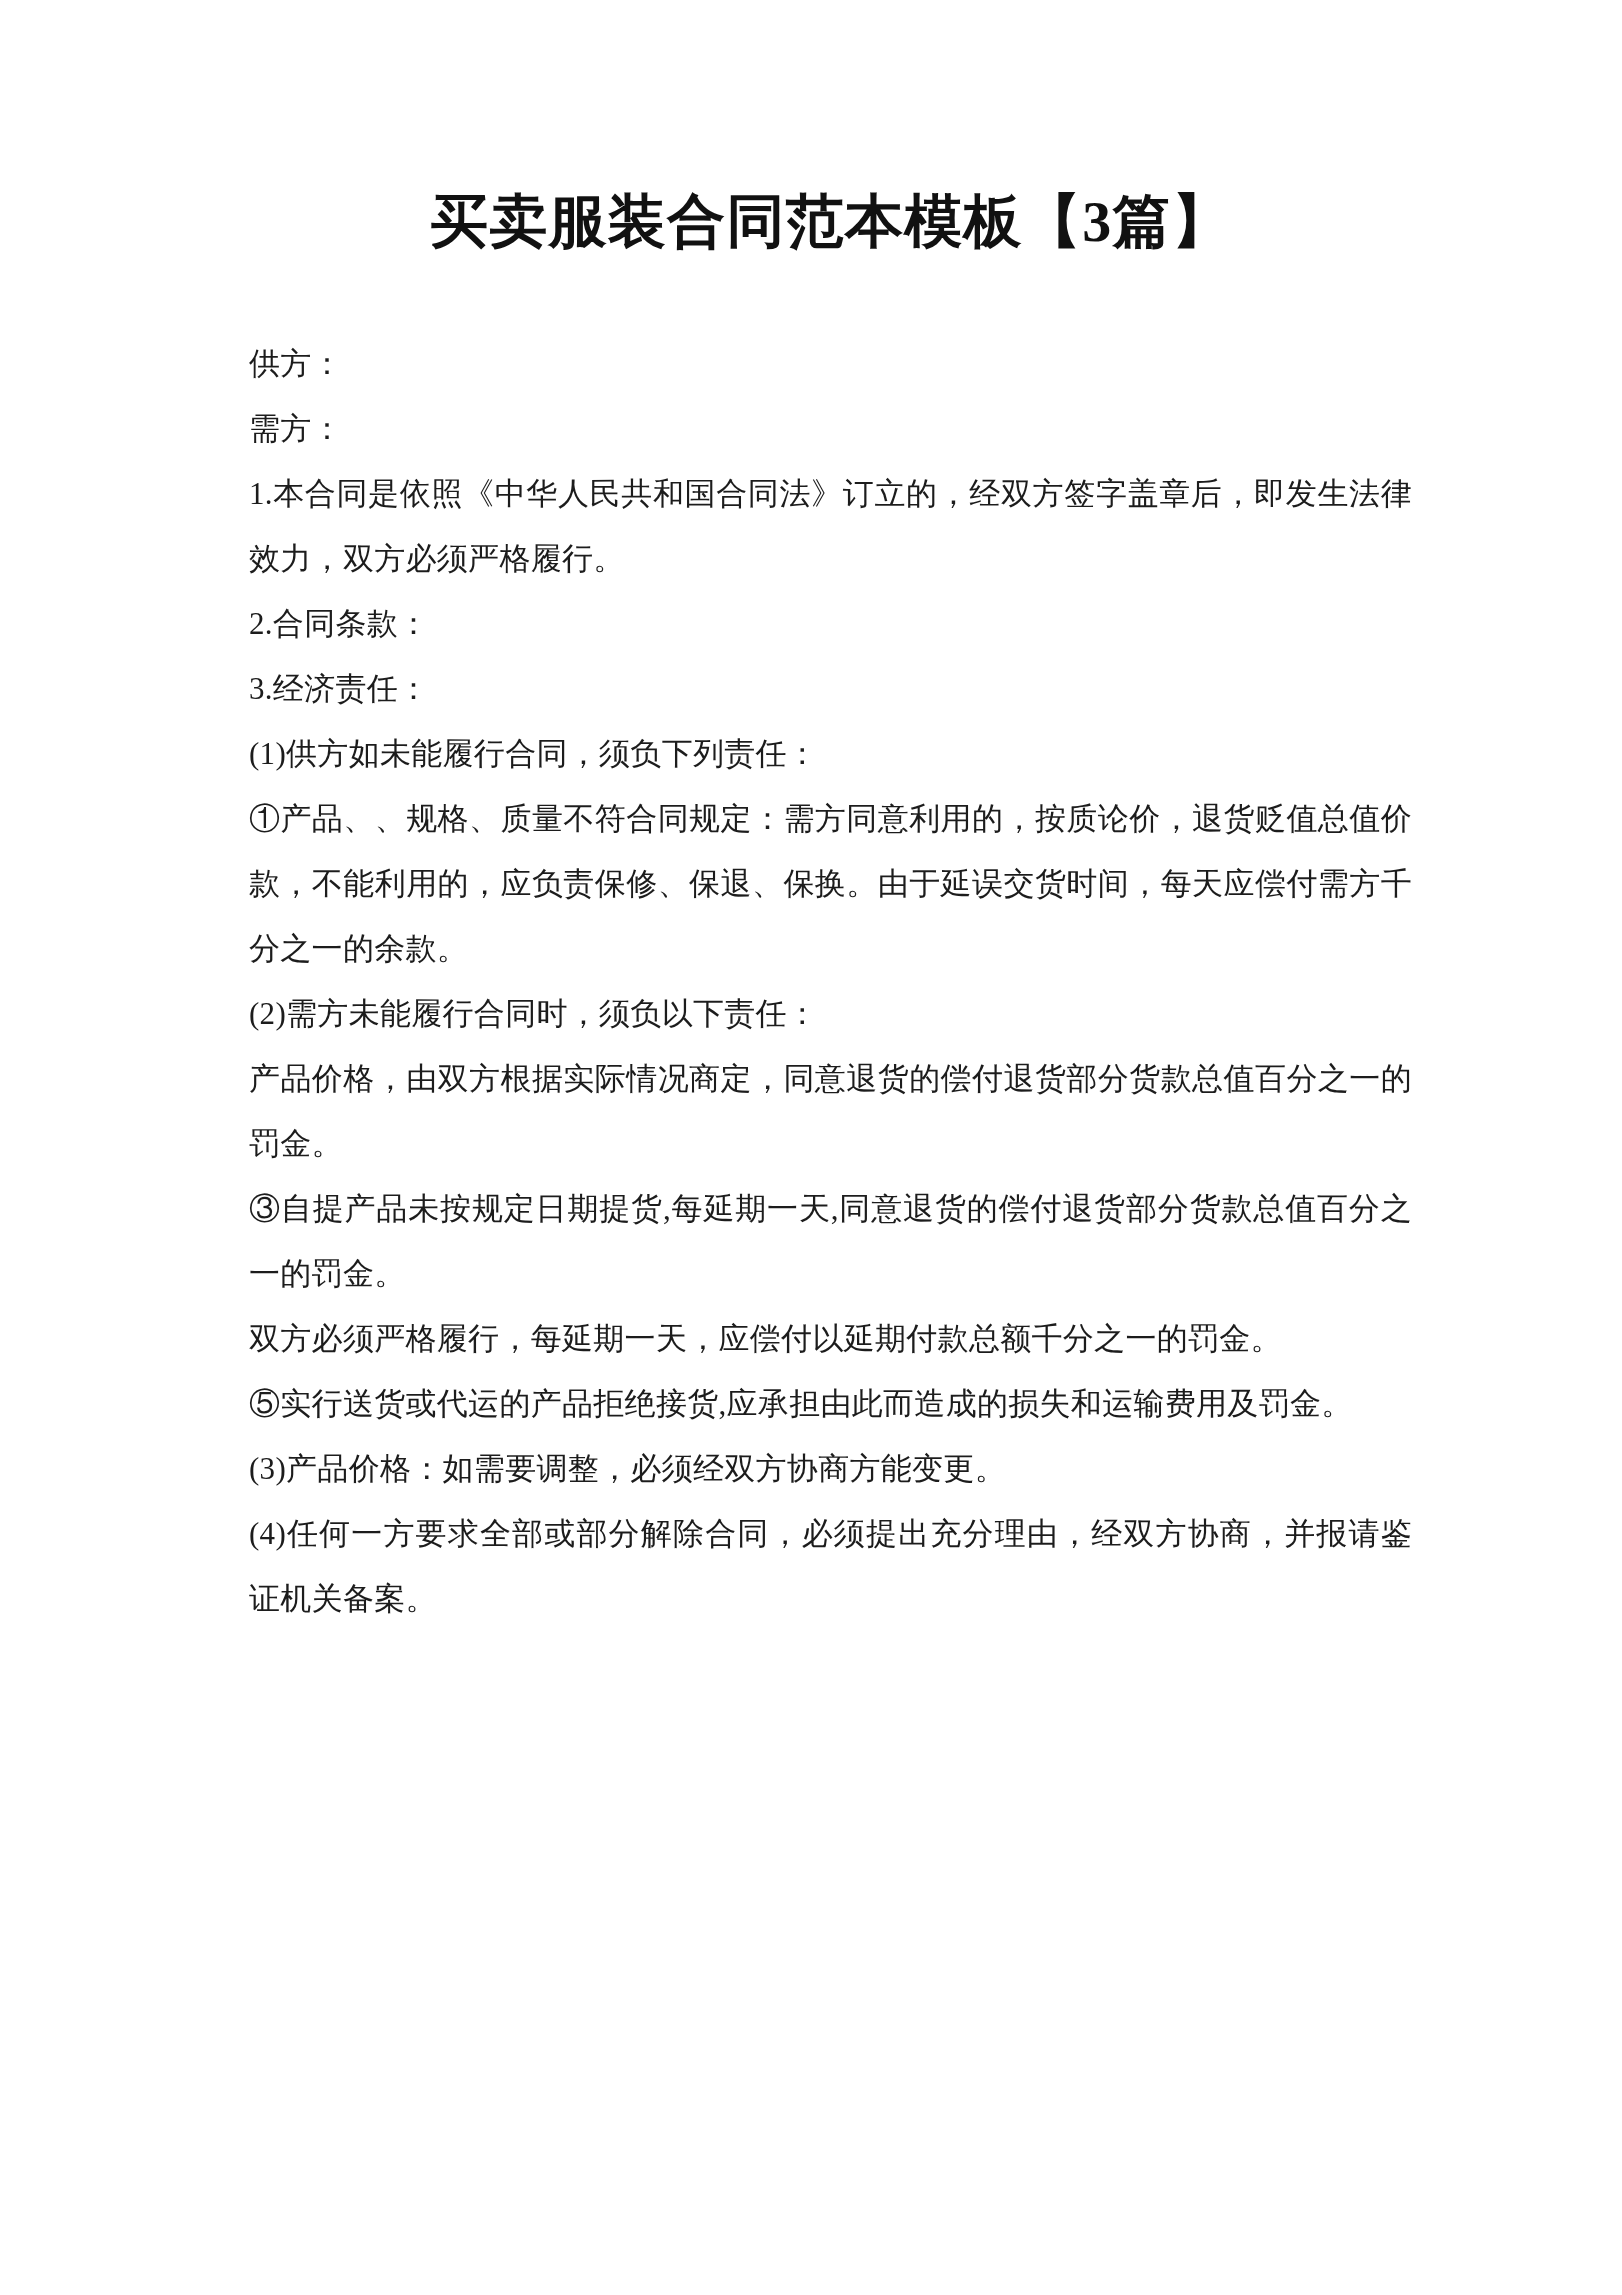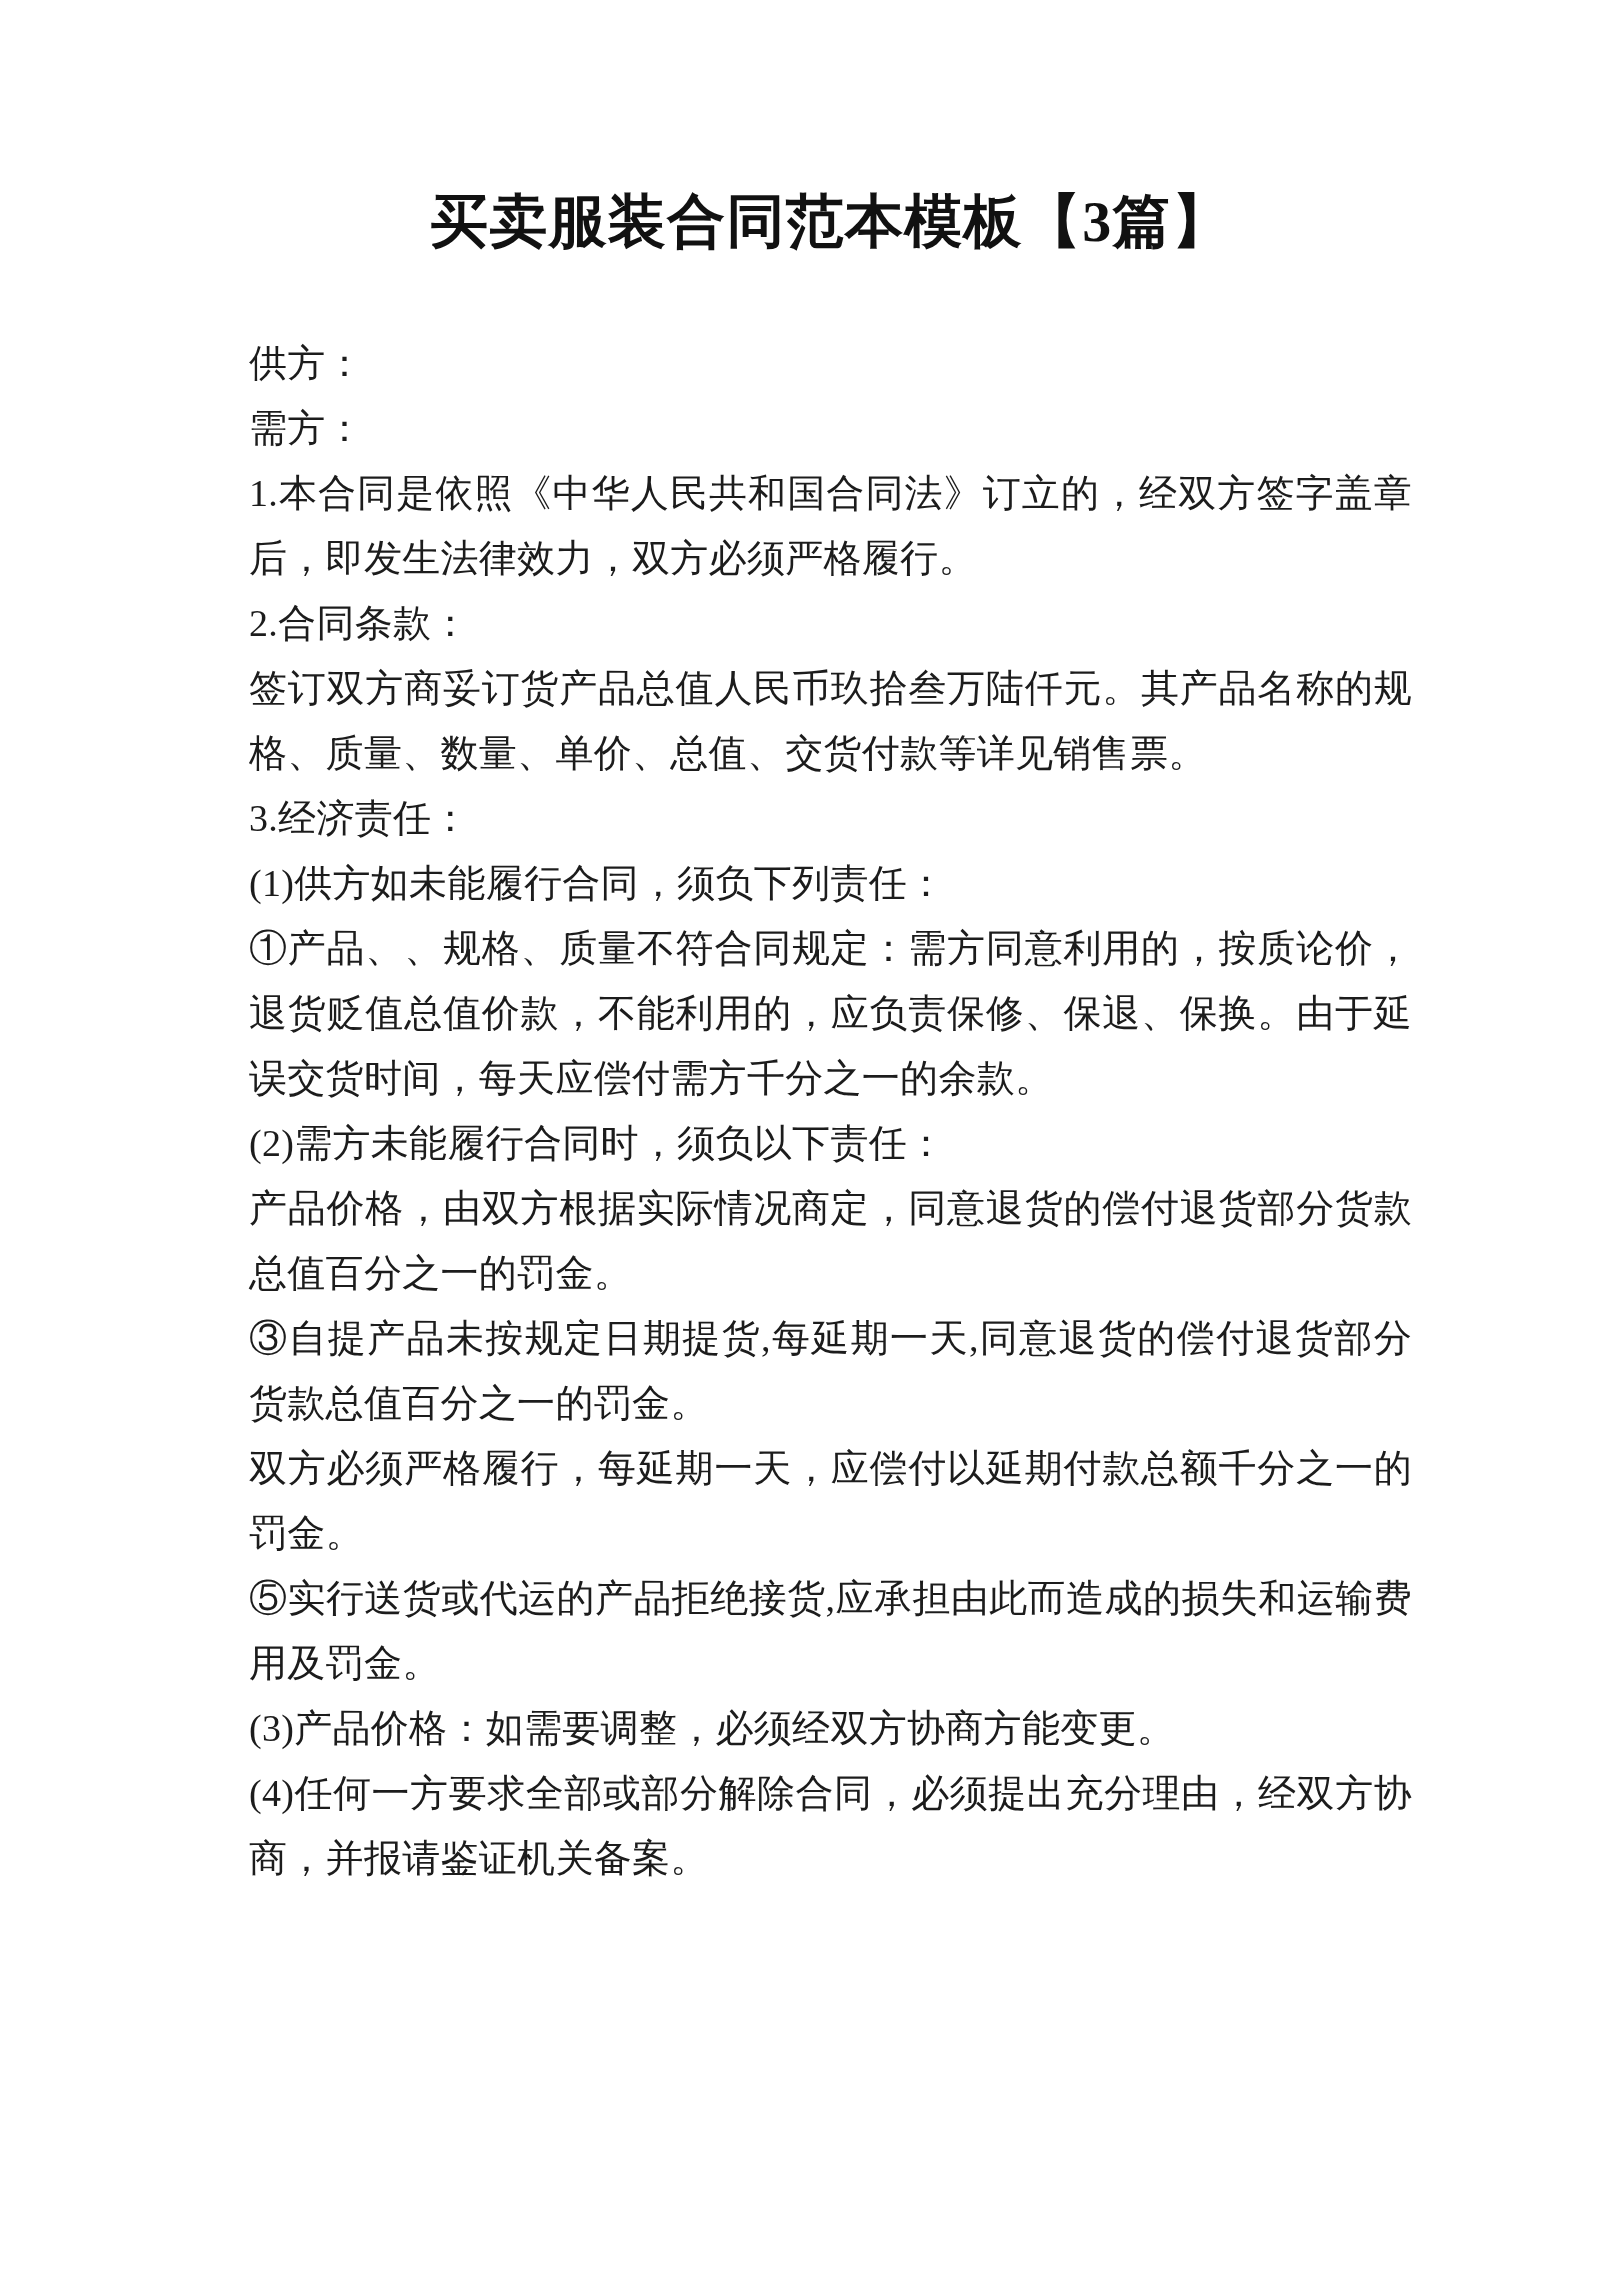--- a/index.html
+++ b/index.html
@@ -32,39 +32,38 @@
     line-height: 1.1;
     font-weight: bold;
     text-align: center;
     letter-spacing: 1.3px;
     color: #111111;
     white-space: nowrap;
   }
   .doc-body p {
     margin: 0;
     padding: 0;
-    font-size: 38px;
+    font-size: 31px;
     line-height: 65px;
     text-align: justify;
     text-justify: inter-ideograph;
     letter-spacing: 0.3px;
     word-break: break-all;
   }
 </style>
 </head>
 <body>
 
 <div class="page">
   <h1 class="doc-title">买卖服装合同范本模板【3篇】</h1>
   <div class="doc-body">
     <p>供方：</p>
     <p>需方：</p>
     <p>1.本合同是依照《中华人民共和国合同法》订立的，经双方签字盖章后，即发生法律效力，双方必须严格履行。</p>
     <p>2.合同条款：</p>
-    <p>签订双方商妥订货产品总值人民币玖拾叁万陆仟元。其产品名称的规格、质量、数量、单价、总值、交货付款等详见销售票。</p>
     <p>3.经济责任：</p>
     <p>(1)供方如未能履行合同，须负下列责任：</p>
     <p>①产品、、规格、质量不符合同规定：需方同意利用的，按质论价，退货贬值总值价款，不能利用的，应负责保修、保退、保换。由于延误交货时间，每天应偿付需方千分之一的余款。</p>
     <p>(2)需方未能履行合同时，须负以下责任：</p>
     <p>产品价格，由双方根据实际情况商定，同意退货的偿付退货部分货款总值百分之一的罚金。</p>
     <p>③自提产品未按规定日期提货,每延期一天,同意退货的偿付退货部分货款总值百分之一的罚金。</p>
     <p>双方必须严格履行，每延期一天，应偿付以延期付款总额千分之一的罚金。</p>
     <p>⑤实行送货或代运的产品拒绝接货,应承担由此而造成的损失和运输费用及罚金。</p>
     <p>(3)产品价格：如需要调整，必须经双方协商方能变更。</p>
     <p>(4)任何一方要求全部或部分解除合同，必须提出充分理由，经双方协商，并报请鉴证机关备案。</p>

